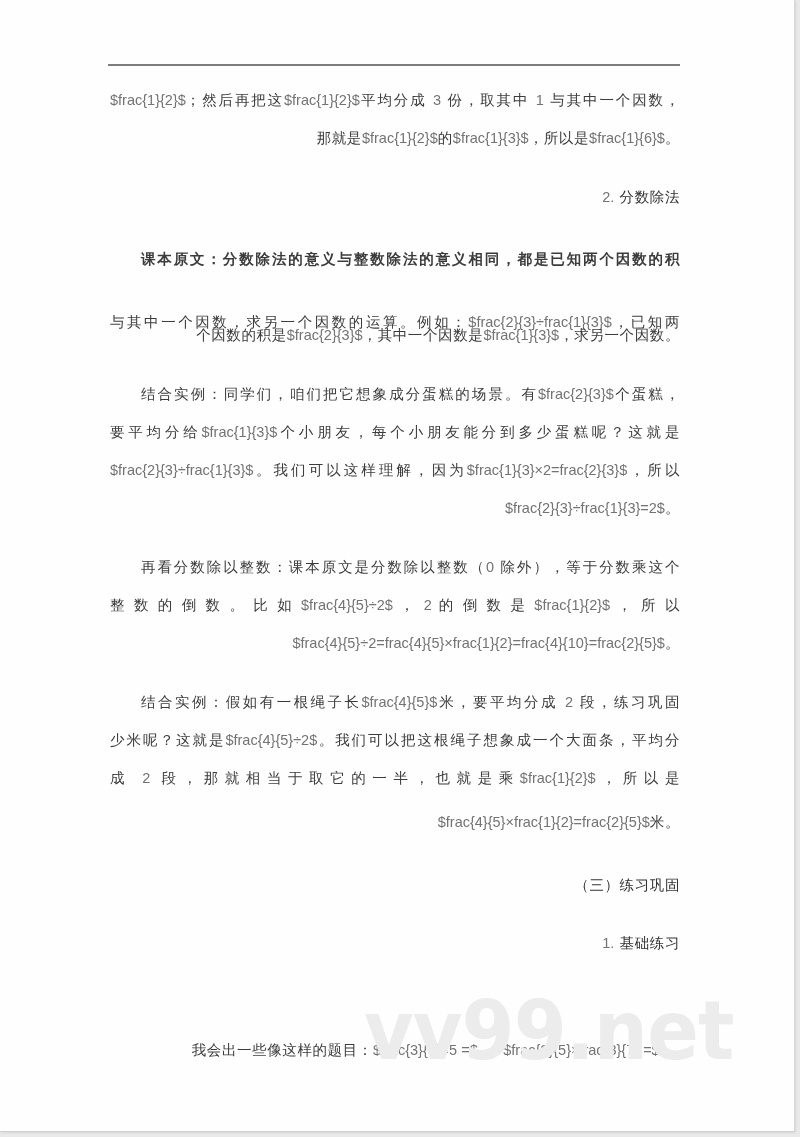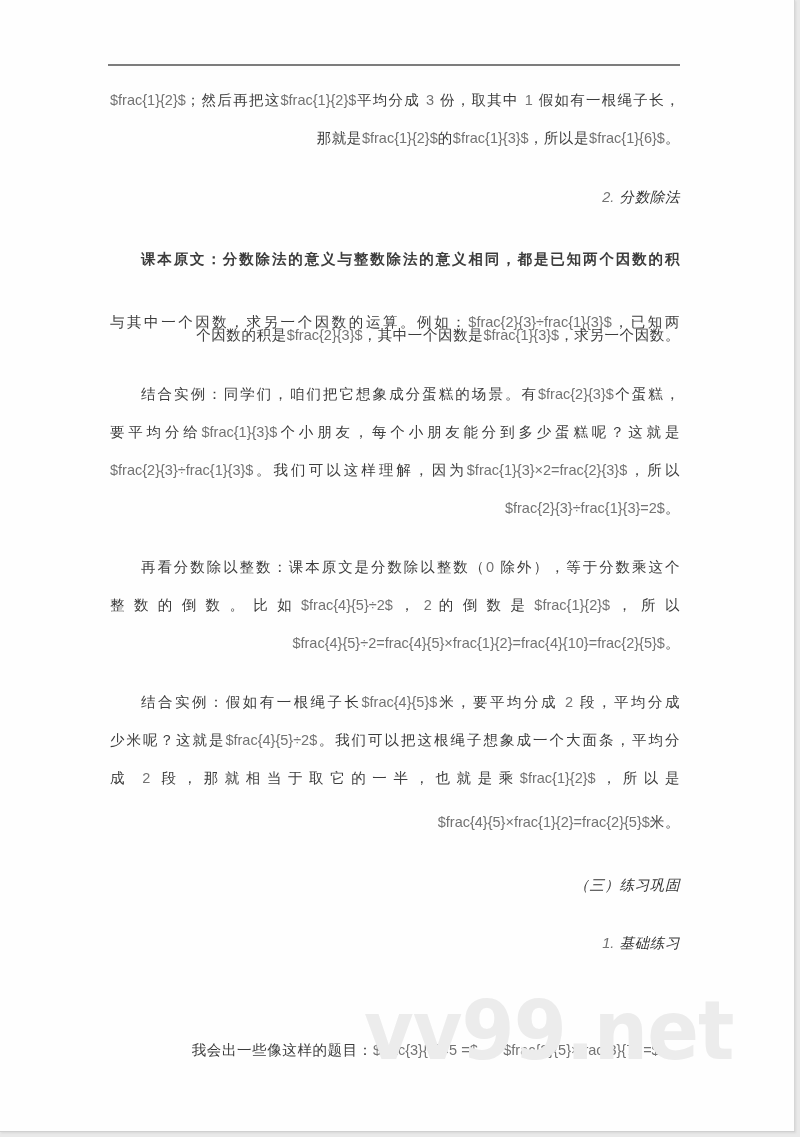--- a/index.html
+++ b/index.html
@@ -48,21 +48,21 @@
     .line.justify {
       text-align: justify;
       text-align-last: justify;
       white-space: normal;
     }
     .math {
       font-family: "Liberation Sans", sans-serif;
       color: #737373;
       letter-spacing: 0;
     }
-    .heading { color: #333; font-style: italic; }
+    .heading { color: #333; }
     .watermark {
       position: absolute;
       left: 364px;
       top: 986px;
       font-family: "DejaVu Sans", sans-serif;
       font-weight: bold;
       font-size: 82px;
       line-height: 90px;
       color: #ececec;
       letter-spacing: -1px;
@@ -70,34 +70,34 @@
       transform-origin: left top;
       pointer-events: none;
     }
   </style>
 </head>
 <body>
 
 <div class="page">
   <div class="header-rule"></div>
   <div id="lines">
-      <div class="line justify" style="top: 90px;"><span class="math">$frac{1}{2}$</span><span>；然后再把这</span><span class="math">$frac{1}{2}$</span><span>平均分成 </span><span class="math">3</span><span> 份，取其中 </span><span class="math">1</span><span> 假如有一根绳子长，</span></div>
+      <div class="line justify" style="top: 90px;"><span class="math">$frac{1}{2}$</span><span>；然后再把这</span><span class="math">$frac{1}{2}$</span><span>平均分成 </span><span class="math">3</span><span> 份，取其中 </span><span class="math">1</span><span> 与其中一个因数，</span></div>
       <div class="line" style="top: 128px;"><span>那就是</span><span class="math">$frac{1}{2}$</span><span>的</span><span class="math">$frac{1}{3}$</span><span>，所以是</span><span class="math">$frac{1}{6}$</span><span>。</span></div>
       <div class="line indent heading" style="top: 187px;"><span class="math">2.</span><span> 分数除法</span></div>
       <div class="line indent justify" style="top: 249px; font-weight: bold;"><span>课本原文：分数除法的意义与整数除法的意义相同，都是已知两个因数的积</span></div>
       <div class="line justify" style="top: 287px; margin-top: 25px;"><span>与其中一个因数，求另一个因数的运算。例如：</span><span class="math">$frac{2}{3}÷frac{1}{3}$</span><span>，已知两</span></div>
       <div class="line" style="top: 325px;"><span>个因数的积是</span><span class="math">$frac{2}{3}$</span><span>，其中一个因数是</span><span class="math">$frac{1}{3}$</span><span>，求另一个因数。</span></div>
       <div class="line indent justify" style="top: 384px;"><span>结合实例：同学们，咱们把它想象成分蛋糕的场景。有</span><span class="math">$frac{2}{3}$</span><span>个蛋糕，</span></div>
       <div class="line justify" style="top: 422px;"><span>要平均分给</span><span class="math">$frac{1}{3}$</span><span>个小朋友，每个小朋友能分到多少蛋糕呢？这就是</span></div>
       <div class="line justify" style="top: 460px;"><span class="math">$frac{2}{3}÷frac{1}{3}$</span><span>。我们可以这样理解，因为</span><span class="math">$frac{1}{3}×2=frac{2}{3}$</span><span>，所以</span></div>
       <div class="line" style="top: 498px;"><span class="math">$frac{2}{3}÷frac{1}{3}=2$</span><span>。</span></div>
       <div class="line indent justify" style="top: 557px;"><span>再看分数除以整数：课本原文是分数除以整数（</span><span class="math">0</span><span> 除外），等于分数乘这个</span></div>
       <div class="line justify" style="top: 595px;"><span>整 数 的 倒 数 。 比 如 </span><span class="math">$frac{4}{5}÷2$</span><span> ， </span><span class="math">2</span><span> 的 倒 数 是 </span><span class="math">$frac{1}{2}$</span><span> ， 所 以</span></div>
       <div class="line" style="top: 633px;"><span class="math">$frac{4}{5}÷2=frac{4}{5}×frac{1}{2}=frac{4}{10}=frac{2}{5}$</span><span>。</span></div>
-      <div class="line indent justify" style="top: 692px;"><span>结合实例：假如有一根绳子长</span><span class="math">$frac{4}{5}$</span><span>米，要平均分成 </span><span class="math">2</span><span> 段，平均分成</span></div>
+      <div class="line indent justify" style="top: 692px;"><span>结合实例：假如有一根绳子长</span><span class="math">$frac{4}{5}$</span><span>米，要平均分成 </span><span class="math">2</span><span> 段，练习巩固</span></div>
       <div class="line justify" style="top: 730px;"><span>少米呢？这就是</span><span class="math">$frac{4}{5}÷2$</span><span>。我们可以把这根绳子想象成一个大面条，平均分</span></div>
       <div class="line justify" style="top: 768px;"><span>成 </span><span class="math">2</span><span> 段，那就相当于取它的一半，也就是乘</span><span class="math">$frac{1}{2}$</span><span>，所以是</span></div>
       <div class="line" style="top: 792px; margin-top: 20px;"><span class="math">$frac{4}{5}×frac{1}{2}=frac{2}{5}$</span><span>米。</span></div>
       <div class="line indent heading" style="top: 875px;"><span>（三）练习巩固</span></div>
       <div class="line indent heading" style="top: 933px;"><span class="math">1.</span><span> 基础练习</span></div>
       <div class="line indent" style="top: 1040px;"><span>我会出一些像这样的题目：</span><span class="math">$frac{3}{4}×5 =$</span><span> ， </span><span class="math">$frac{2}{5}×frac{3}{7} =$</span><span> ，</span></div>
     </div>
   <div class="watermark">vv99.net</div>
 </div>
 

